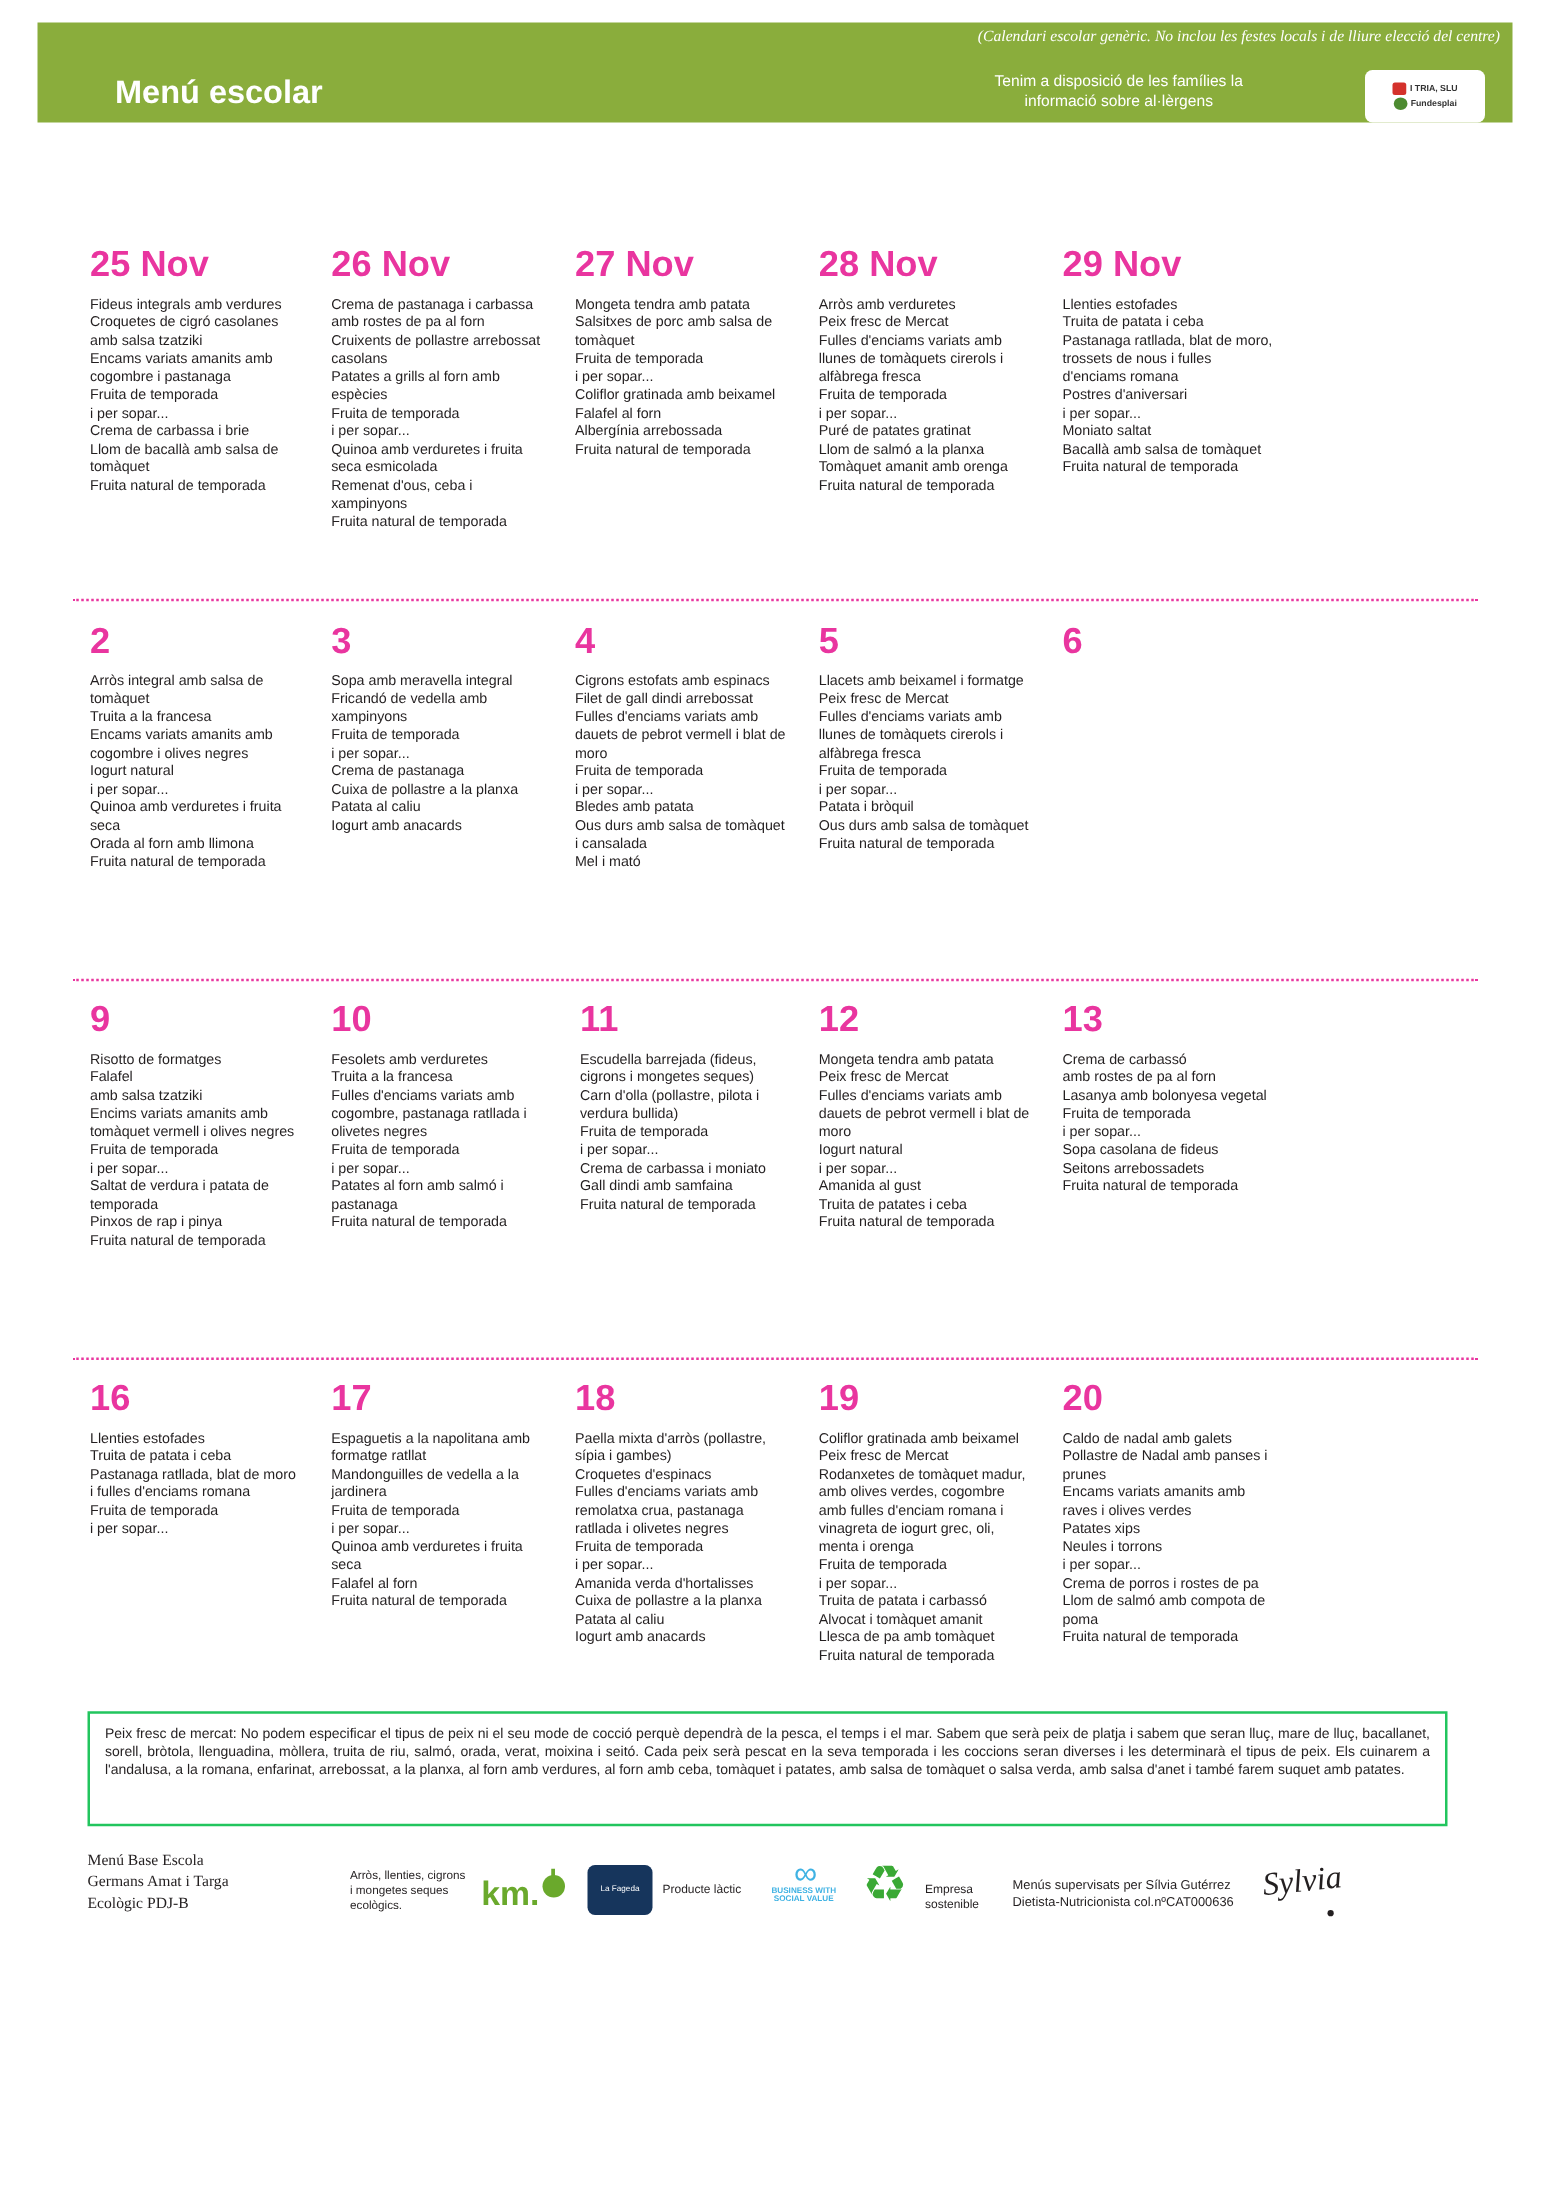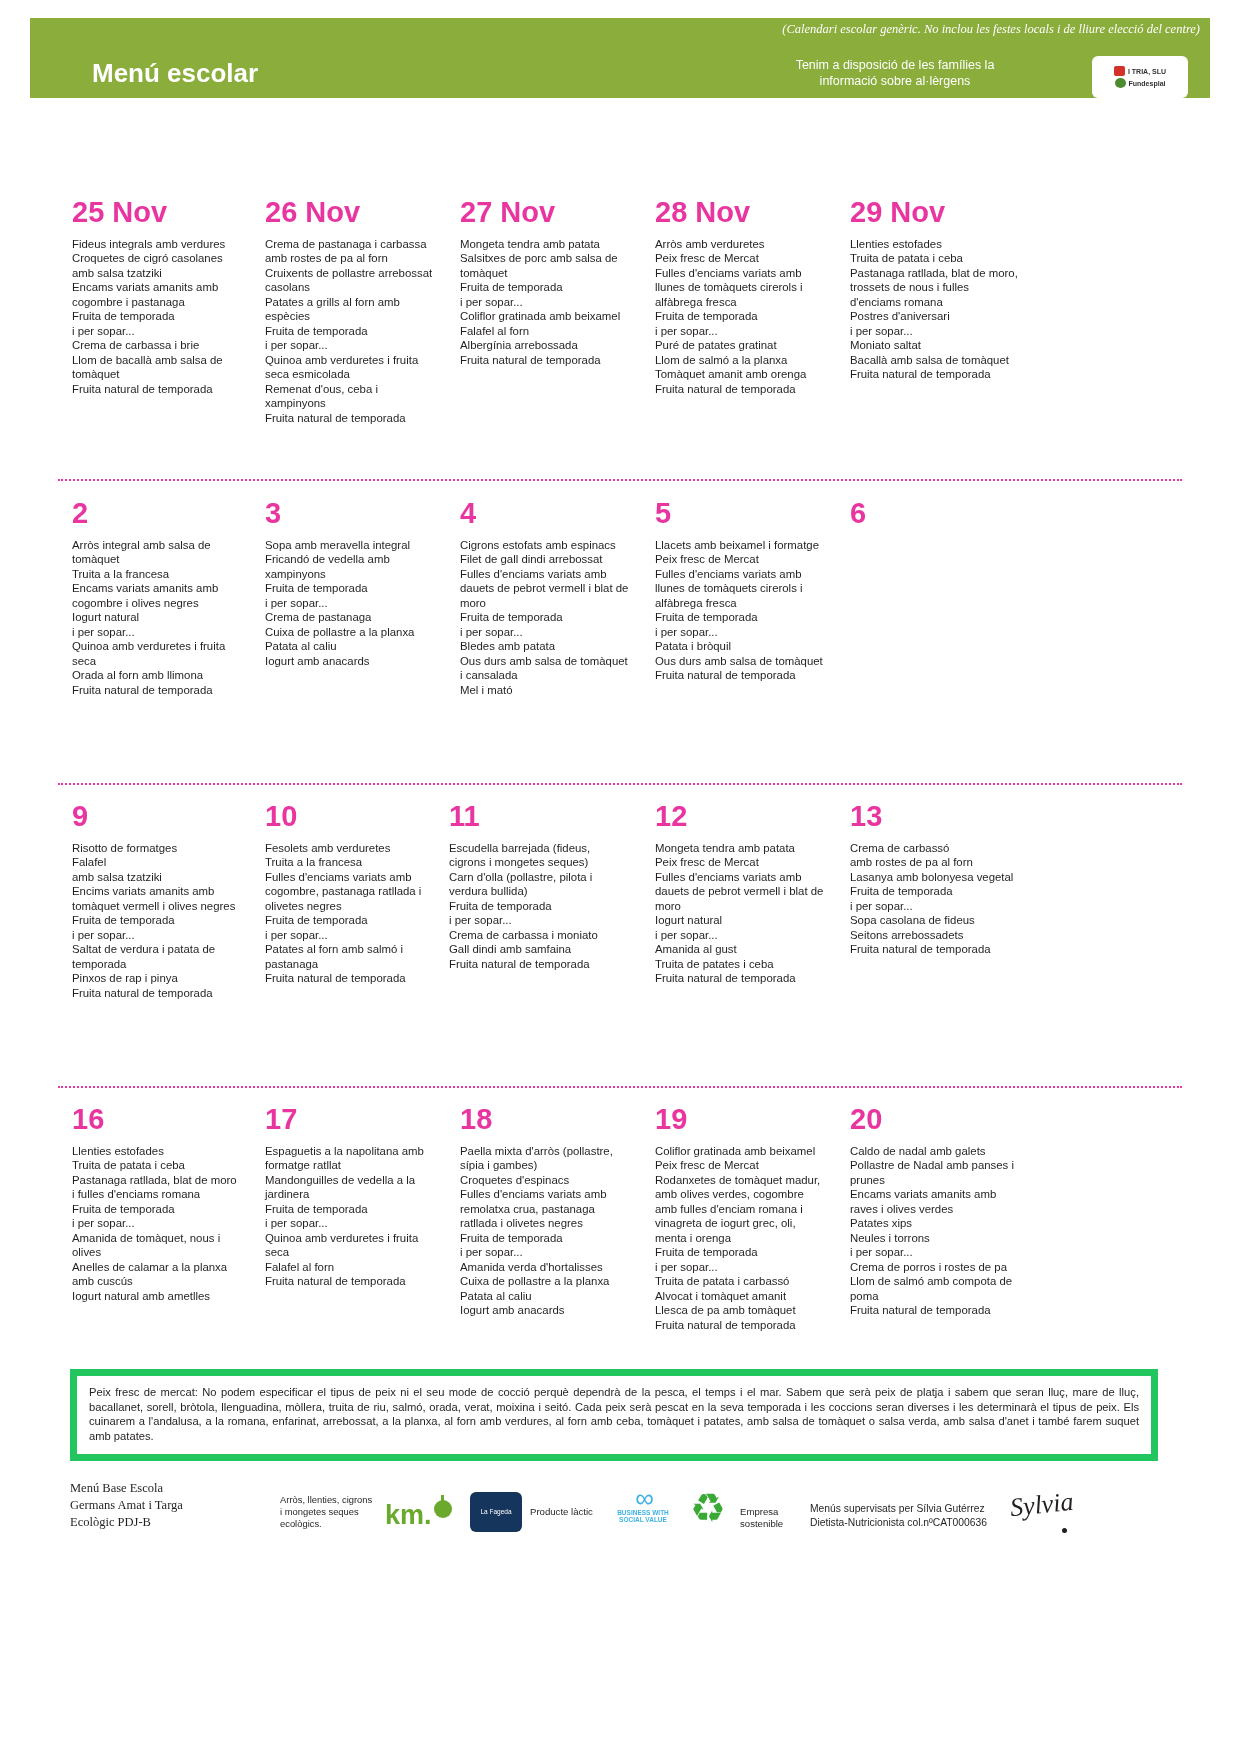--- a/index.html
+++ b/index.html
@@ -69,21 +69,21 @@
   .menu { font-size:11.4px; line-height:1.27; color:#231f20; white-space:pre-line; }
 
   .sep {
     position:absolute; left:58px; width:1124px; height:0;
     border-top:2px dotted #e9359f;
   }
 
   
   .notebox {
     position:absolute; left:70px; top:1369px; width:1088px; height:92px;
-    border:7px solid #22c55e; padding:9px 12px;
+    border:2px solid #22c55e; padding:9px 12px;
     font-size:11.2px; line-height:1.3; text-align:justify;
   }
 
   
   .footer { position:absolute; left:0; top:1480px; width:1240px; height:120px; }
   .f-left {
     position:absolute; left:70px; top:0; font-size:12.5px; line-height:1.35;
     font-family:"Liberation Serif", serif;
   }
   .f-arros {
@@ -304,21 +304,21 @@
 Fulles d'enciams variats amb
 cogombre, pastanaga ratllada i
 olivetes negres
 Fruita de temporada</div>
       <div class="gap"></div>
       <div class="menu">i per sopar...</div>
       <div class="menu">Patates al forn amb salmó i
 pastanaga
 Fruita natural de temporada</div>
     </div>
-    <div class="cell" style="left:449px;top:789px;">
+    <div class="cell" style="left:464px;top:789px;">
       <div class="daynum">11</div>
       <div class="menu">Escudella barrejada (fideus,
 cigrons i mongetes seques)
 Carn d'olla (pollastre, pilota i
 verdura bullida)
 Fruita de temporada</div>
       <div class="gap"></div>
       <div class="menu">i per sopar...</div>
       <div class="menu">Crema de carbassa i moniato
 Gall dindi amb samfaina
@@ -355,25 +355,20 @@
 
     <div class="cell" style="left:72px;top:1092px;">
       <div class="daynum">16</div>
       <div class="menu">Llenties estofades
 Truita de patata i ceba
 Pastanaga ratllada, blat de moro
 i fulles d'enciams romana
 Fruita de temporada</div>
       <div class="gap"></div>
       <div class="menu">i per sopar...</div>
-      <div class="menu">Amanida de tomàquet, nous i
-olives
-Anelles de calamar a la planxa
-amb cuscús
-Iogurt natural amb ametlles</div>
     </div>
     <div class="cell" style="left:265px;top:1092px;">
       <div class="daynum">17</div>
       <div class="menu">Espaguetis a la napolitana amb
 formatge ratllat
 Mandonguilles de vedella a la
 jardinera
 Fruita de temporada</div>
       <div class="gap"></div>
       <div class="menu">i per sopar...</div>

